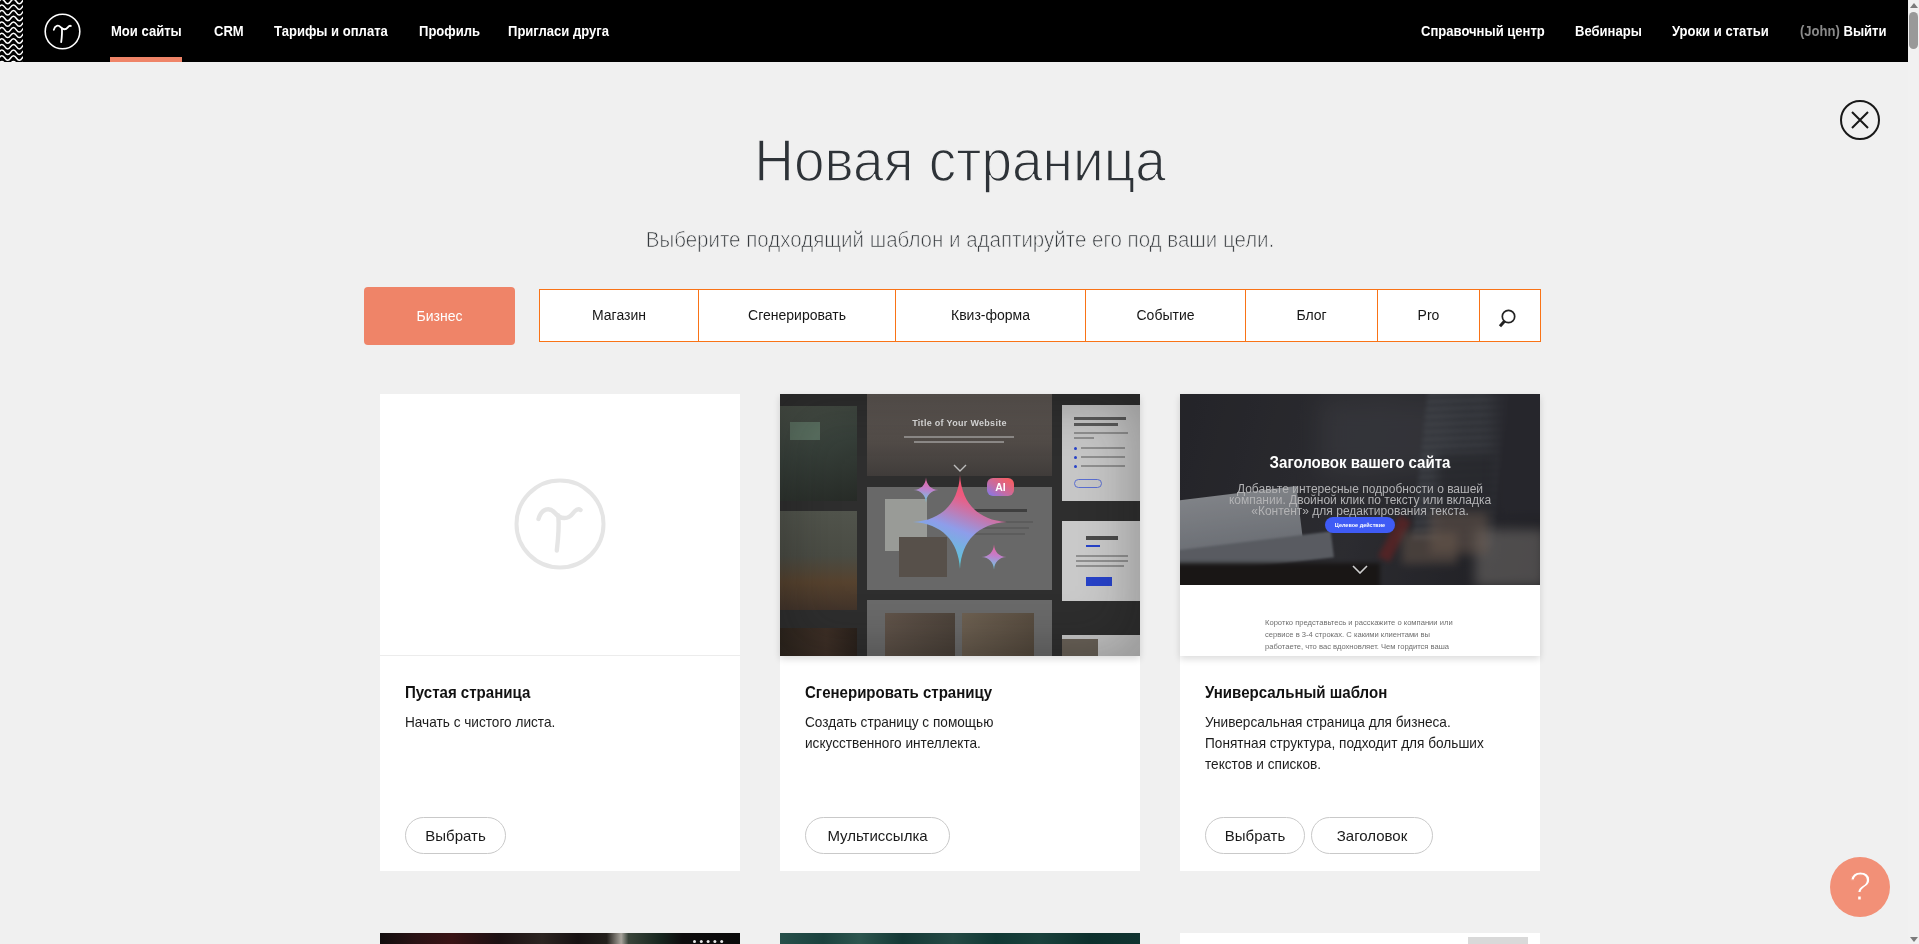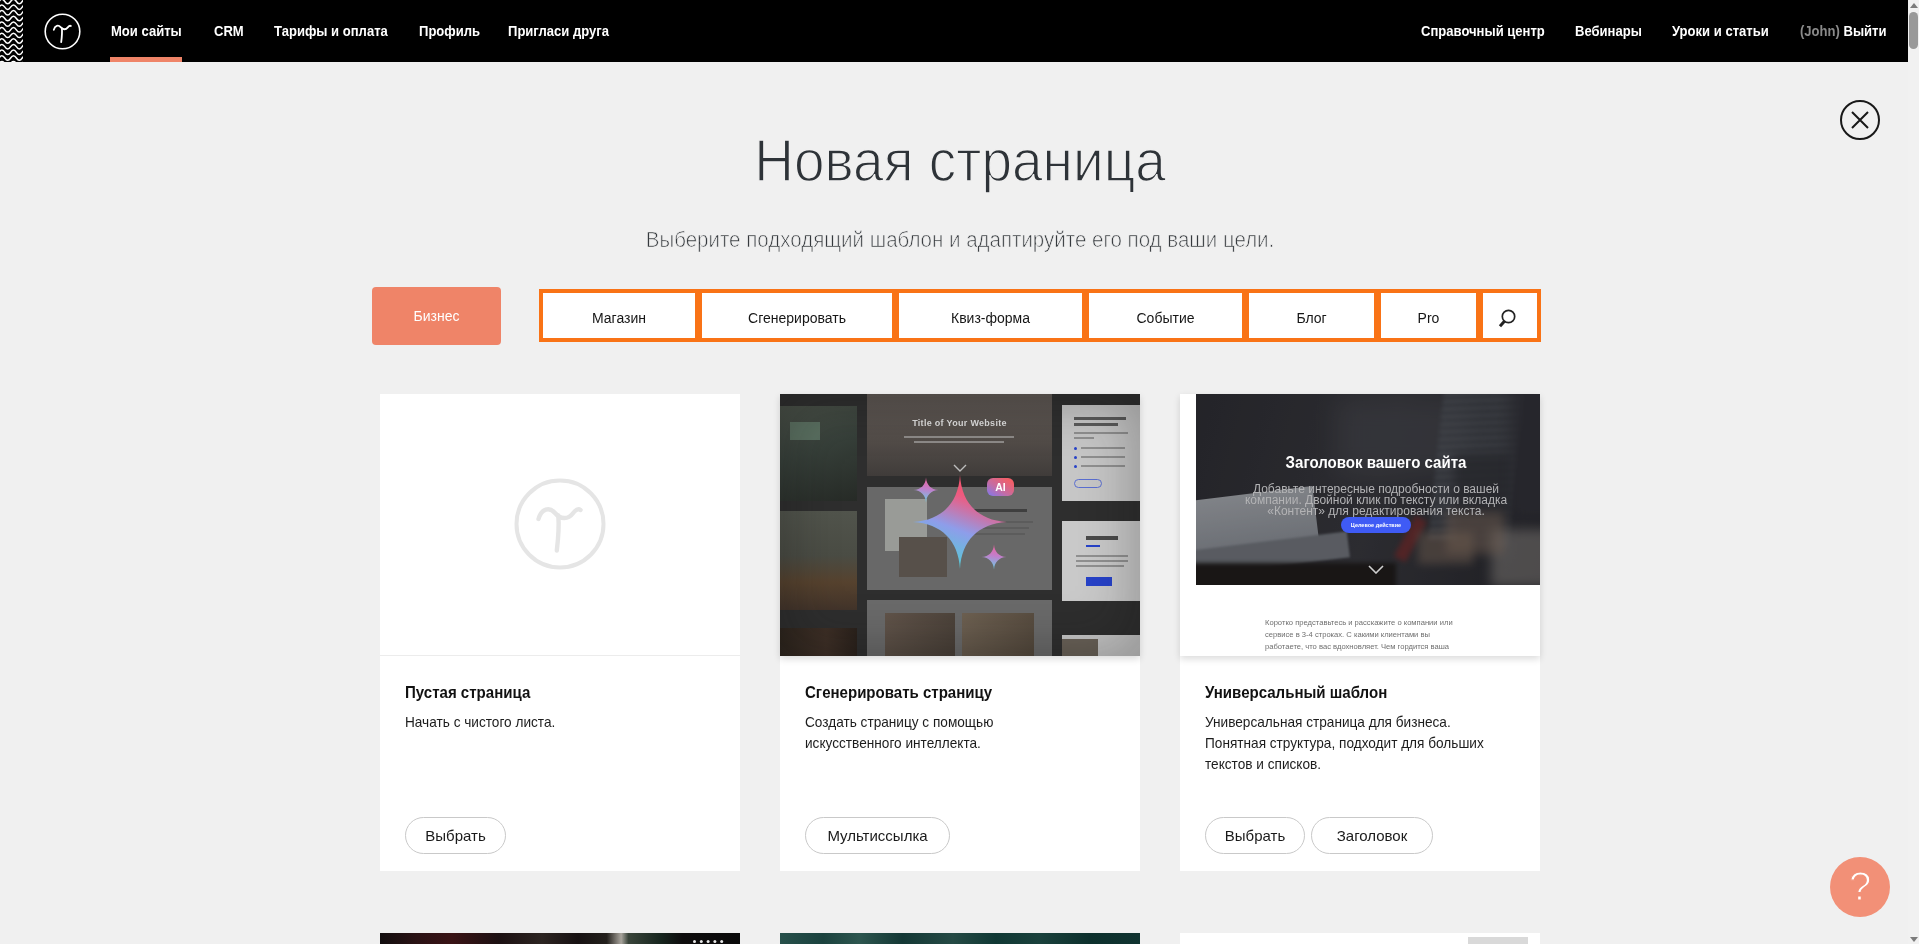--- a/index.html
+++ b/index.html
@@ -17,21 +17,21 @@
   .closebtn { position:absolute; left:1840px; top:100px; width:40px; height:40px; }
 
   
   .h1 { position:absolute; left:380px; top:127px; width:1160px; text-align:center;
         font-size:59px; font-weight:400; color:#2e3338; letter-spacing:0;
         -webkit-text-stroke:1.5px #f0f0f0; transform:scaleX(.932); }
   .sub { position:absolute; left:380px; top:227px; width:1160px; text-align:center;
         font-size:22px; color:#35393d; -webkit-text-stroke:0.7px #f0f0f0; transform:scaleX(.932); }
 
   
-  .tab { position:absolute; top:289px; height:53px; background:#fff; border:4px solid #f97316;
+  .tab { position:absolute; top:289px; height:53px; background:#fff; border:1px solid #f97316;
          color:#161616; font-size:14px; text-align:center; line-height:51px; }
   .tab.active { top:287px; height:58px; background:#ef8468; color:#fff; border:none; border-radius:4px; line-height:58px; z-index:2; }
 
   
   .card { position:absolute; top:394px; width:360px; height:477px; background:#fff; }
   .card .preview { position:absolute; left:0; top:0; width:360px; height:262px; overflow:hidden; box-shadow:0 3px 7px rgba(0,0,0,0.14); }
   .card .title { position:absolute; left:25px; top:290px; font-size:16px; font-weight:bold; color:#111; transform:scaleX(.94); transform-origin:left center; }
   .card .desc { position:absolute; left:25px; top:318px; font-size:14.5px; color:#1d1d1d; line-height:21px; transform:scaleX(.94); transform-origin:left center; }
   .btn { position:absolute; top:423px; height:37px; border:1px solid #c9c9c9; border-radius:18.5px;
          background:#fff; font-size:15px; color:#1a1a1a; text-align:center; line-height:35px; font-family:"Liberation Sans",sans-serif; }
@@ -85,21 +85,21 @@
 </div>
 
 <svg class="closebtn" viewBox="0 0 40 40">
   <circle cx="20" cy="20" r="19" stroke="#181818" stroke-width="2" fill="none"></circle>
   <path d="M12 12 L28 28 M28 12 L12 28" stroke="#181818" stroke-width="2" fill="none"></path>
 </svg>
 
 <div class="h1">Новая страница</div>
 <div class="sub">Выберите подходящий шаблон и адаптируйте его под ваши цели.</div>
 
-<div class="tab active" style="left:372px;width:129px">Бизнес</div>
+<div class="tab active" style="left:364px;width:151px">Бизнес</div>
 <div class="tab" style="left:539px;width:160px">Магазин</div>
 <div class="tab" style="left:698px;width:198px">Сгенерировать</div>
 <div class="tab" style="left:895px;width:191px">Квиз-форма</div>
 <div class="tab" style="left:1085px;width:161px">Событие</div>
 <div class="tab" style="left:1245px;width:133px">Блог</div>
 <div class="tab" style="left:1377px;width:103px">Pro</div>
 <div class="tab" style="left:1479px;width:62px"></div>
 <svg class="abs" style="left:1494px;top:303px;z-index:3" width="28" height="28" viewBox="0 0 28 28">
   <circle cx="14.5" cy="13.5" r="6.2" stroke="#222" stroke-width="1.7" fill="none"></circle>
   <path d="M10.4 18.2 L6 23.2" stroke="#222" stroke-width="3"></path>
@@ -202,21 +202,21 @@
     </svg>
   </div>
   <div class="title">Сгенерировать страницу</div>
   <div class="desc">Создать страницу с помощью<br>искусственного интеллекта.</div>
   <div class="btn" style="left:25px;width:145px">Мультиссылка</div>
 </div>
 
 <div class="card" style="left:1180px">
   <div class="preview">
 
-    <div class="abs" style="left:16px;top:0;width:360px;height:191px;background:linear-gradient(105deg,#333337 0%,#3f3f43 50%,#2a2a2e 100%);overflow:hidden">
+    <div class="abs" style="left:0;top:0;width:360px;height:191px;background:linear-gradient(105deg,#333337 0%,#3f3f43 50%,#2a2a2e 100%);overflow:hidden">
       <div class="abs" style="left:140px;top:5px;width:130px;height:75px;background:#515257;opacity:.7;filter:blur(12px)"></div>
       <div class="abs" style="left:240px;top:-5px;width:80px;height:155px;background:repeating-linear-gradient(172deg,#878d94 0 3px,#484e54 3px 7.5px);opacity:.5;filter:blur(2px);transform:rotate(6deg)"></div>
       <div class="abs" style="left:258px;top:60px;width:58px;height:105px;background:#35363a;opacity:.75;filter:blur(5px)"></div>
       <div class="abs" style="left:315px;top:-15px;width:65px;height:140px;background:#38383e;opacity:.9;filter:blur(7px)"></div>
       <div class="abs" style="left:-15px;top:100px;width:135px;height:52px;background:linear-gradient(180deg,#c0c4c8,#a2a7ad);transform:rotate(-7deg);filter:blur(.6px)"></div>
       <div class="abs" style="left:-22px;top:148px;width:175px;height:26px;background:#84888e;transform:rotate(-7deg);filter:blur(1px)"></div>
       <div class="abs" style="left:-20px;top:169px;width:220px;height:35px;background:#221e1a;filter:blur(2px)"></div>
       <div class="abs" style="left:295px;top:135px;width:70px;height:58px;background:#c9c2b8;opacity:.45;filter:blur(6px)"></div>
       <div class="abs" style="left:250px;top:118px;width:58px;height:42px;background:#a98b74;opacity:.45;filter:blur(5px)"></div>
       <div class="abs" style="left:208px;top:122px;width:13px;height:46px;background:#93312e;opacity:.7;filter:blur(2.5px);transform:rotate(28deg)"></div>

